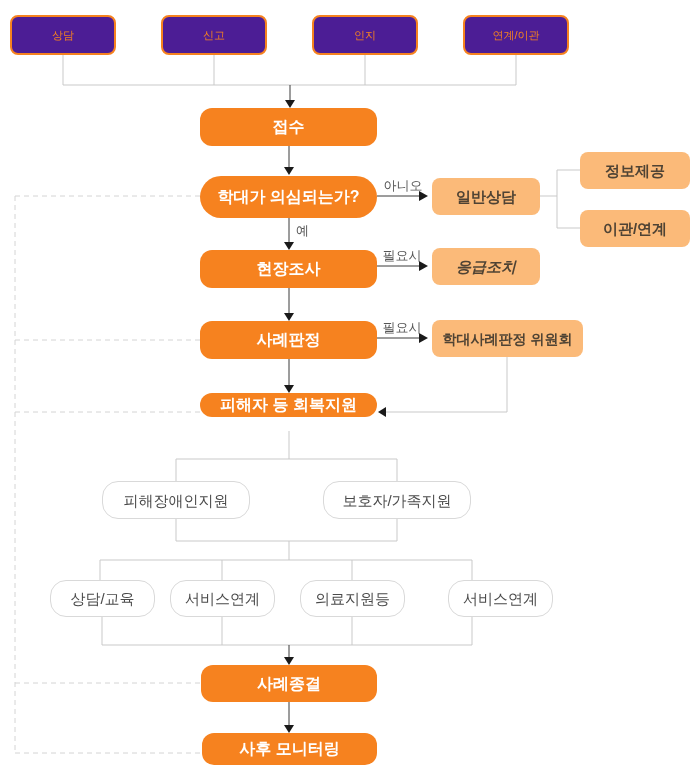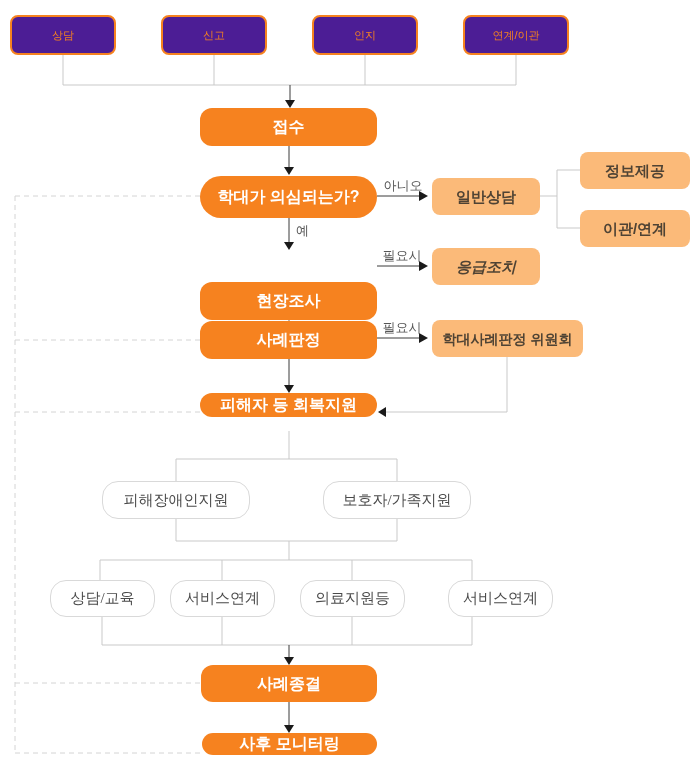--- a/index.html
+++ b/index.html
@@ -9,21 +9,21 @@
   }
   #wires{position:absolute;left:0;top:0;width:694px;height:781px;}
   .node{
     position:absolute;display:flex;align-items:center;justify-content:center;
     white-space:nowrap;box-sizing:border-box;text-align:center;line-height:1;
   }
   .orange{background:#f6821f;color:#ffffff;font-weight:bold;font-size:16px;border-radius:12px;}
   .pill{border-radius:22px;}
   .light{background:#fbba79;color:#4f4334;font-weight:bold;font-size:15px;border-radius:8px;}
   .outline{background:#4c1d95;border:2px solid #f6821f;color:#f6821f;font-size:11px;border-radius:8px;}
-  .plain{background:#ffffff;border:1px solid #d9d9d9;color:#4a4a4a;font-size:15px;border-radius:16px;font-family:Liberation Serif, serif;}
+  .plain{background:#ffffff;border:1px solid #d9d9d9;color:#4a4a4a;font-size:15px;border-radius:16px;}
   .edge-label{position:absolute;font-size:13px;color:#555555;text-align:center;}
 </style>
 </head>
 <body>
 
 <div id="stage">
 
   <svg id="wires" width="694" height="781" viewBox="0 0 694 781" xmlns="http://www.w3.org/2000/svg">
 
     <g stroke="#c9c9c9" stroke-width="1" fill="none">
@@ -77,34 +77,34 @@
 
   <div class="node orange pill" style="left:200px;top:176px;width:177px;height:42px;">학대가 의심되는가?</div>
 
   <div class="edge-label" style="left:380px;top:177px;width:46px;">아니오</div>
   <div class="edge-label" style="left:296px;top:222px;">예</div>
 
   <div class="node light" style="left:432px;top:178px;width:108px;height:37px;">일반상담</div>
   <div class="node light" style="left:580px;top:152px;width:110px;height:37px;">정보제공</div>
   <div class="node light" style="left:580px;top:210px;width:110px;height:37px;">이관/연계</div>
 
-  <div class="node orange" style="left:200px;top:250px;width:177px;height:38px;margin-top:32px;">현장조사</div>
+  <div class="node orange" style="left:200px;top:250px;width:177px;height:38px;">현장조사</div>
   <div class="edge-label" style="left:379px;top:247px;width:46px;">필요시</div>
   <div class="node light" style="left:432px;top:248px;width:108px;height:37px;font-style:italic;">응급조치</div>
 
   <div class="node orange" style="left:200px;top:321px;width:177px;height:38px;">사례판정</div>
   <div class="edge-label" style="left:379px;top:319px;width:46px;">필요시</div>
   <div class="node light" style="left:432px;top:320px;width:151px;height:37px;font-size:14px;">학대사례판정 위원회</div>
 
   <div class="node orange" style="left:200px;top:393px;width:177px;height:24px;">피해자 등 회복지원</div>
 
   <div class="node plain" style="left:102px;top:481px;width:148px;height:38px;">피해장애인지원</div>
   <div class="node plain" style="left:323px;top:481px;width:148px;height:38px;">보호자/가족지원</div>
 
   <div class="node plain" style="left:50px;top:580px;width:105px;height:37px;">상담/교육</div>
   <div class="node plain" style="left:170px;top:580px;width:105px;height:37px;">서비스연계</div>
   <div class="node plain" style="left:300px;top:580px;width:105px;height:37px;">의료지원등</div>
   <div class="node plain" style="left:400px;top:580px;width:105px;height:37px;margin-left:48px;">서비스연계</div>
 
   <div class="node orange" style="left:201px;top:665px;width:176px;height:37px;">사례종결</div>
-  <div class="node orange" style="left:202px;top:733px;width:175px;height:22px;">사후 모니터링</div>
+  <div class="node orange" style="left:202px;top:733px;width:175px;height:32px;">사후 모니터링</div>
 
 </div>
 
 </body></html>

